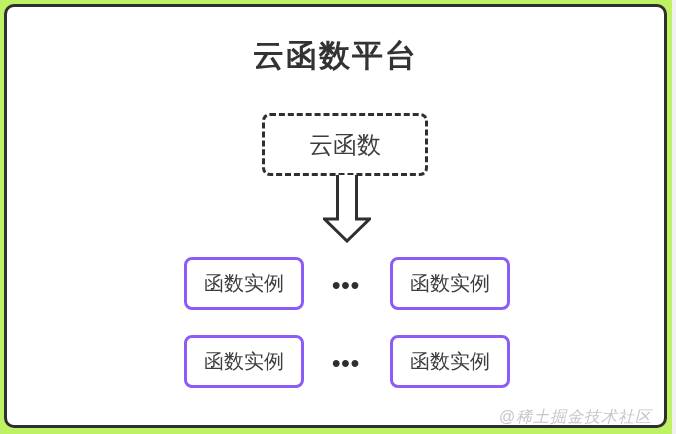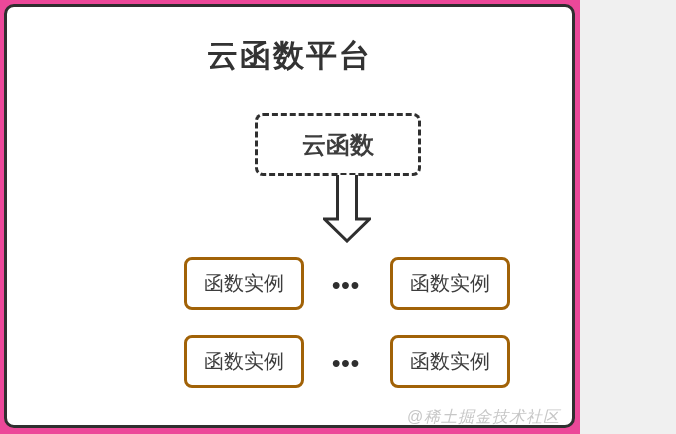--- a/index.html
+++ b/index.html
@@ -4,23 +4,23 @@
 <style>
   * { margin: 0; padding: 0; box-sizing: border-box; }
   html, body { width: 676px; height: 434px; }
   body {
     font-family: "Liberation Sans", "DejaVu Sans", sans-serif;
     background: #f0f0f0;
     overflow: hidden;
   }
   .canvas {
     position: relative;
-    width: 580px;
+    width: 672px;
     height: 434px;
-    background: #ec4899;
+    background: #bef264;
   }
   .card {
     position: absolute;
     left: 4px; top: 4px; right: 5px; bottom: 6px;
     background: #ffffff;
     border: 3px solid #2f2f2f;
     border-radius: 10px;
   }
   .title {
     position: absolute;
@@ -34,35 +34,34 @@
   }
   .node {
     position: absolute;
     display: flex;
     align-items: center;
     justify-content: center;
     background: #ffffff;
     color: #3d3d3d;
   }
   .cloud-node {
-    left: 248px; top: 106px;
+    left: 255px; top: 106px;
     width: 166px; height: 63px;
     border: 3px dashed #2f2f2f;
     border-radius: 8px;
     font-size: 24px;
-    font-weight: bold;
   }
   .arrow-wrap {
     position: absolute;
     left: 316px; top: 168px;
     width: 48px; height: 68px;
   }
   .instance {
     width: 120px; height: 53px;
-    border: 3px solid #a16207;
+    border: 3px solid #8b5cf6;
     border-radius: 8px;
     font-size: 20px;
   }
   .inst-r1c1 { left: 177px; top: 250px; }
   .inst-r1c2 { left: 383px; top: 250px; }
   .inst-r2c1 { left: 177px; top: 328px; }
   .inst-r2c2 { left: 383px; top: 328px; }
   .dots {
     position: absolute;
     width: 60px;

